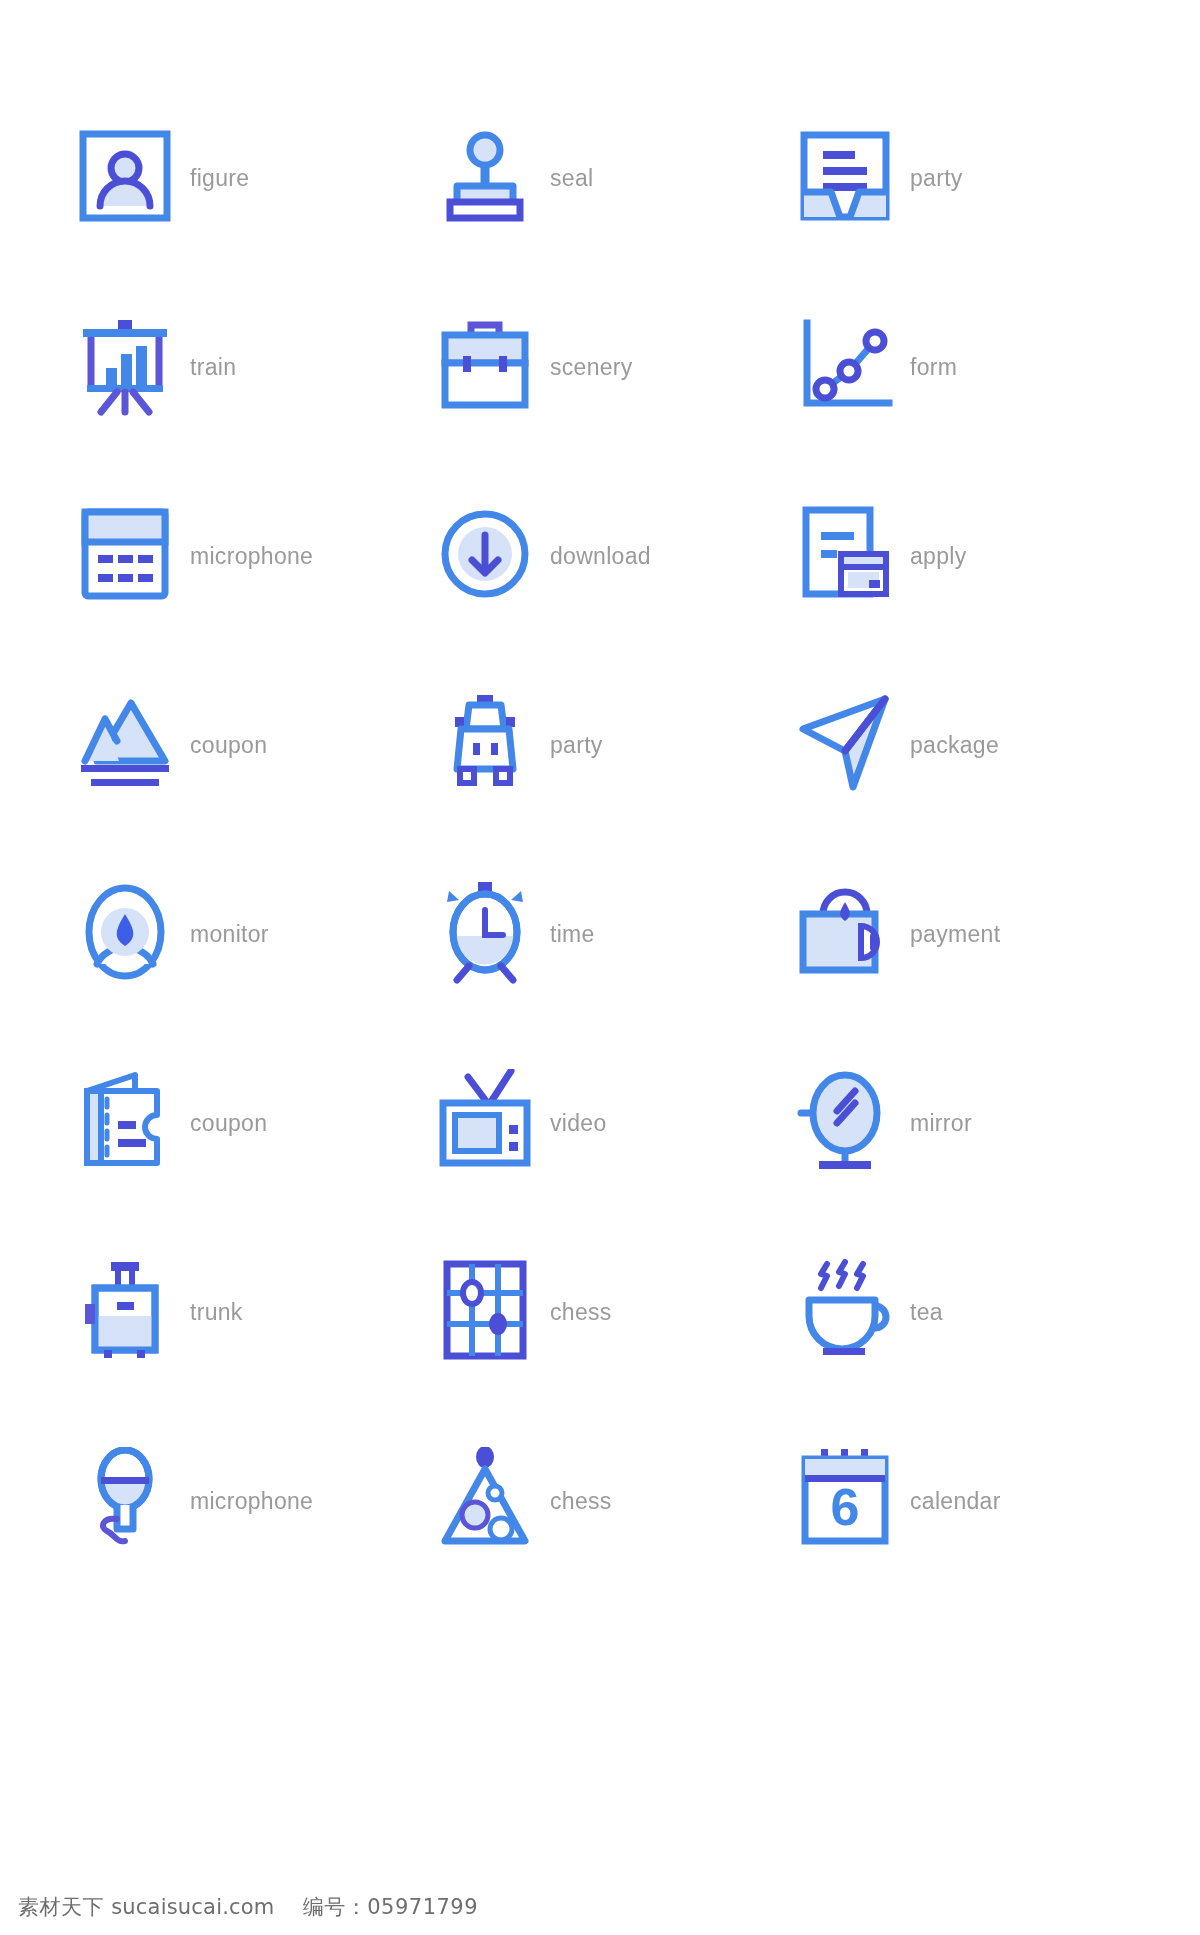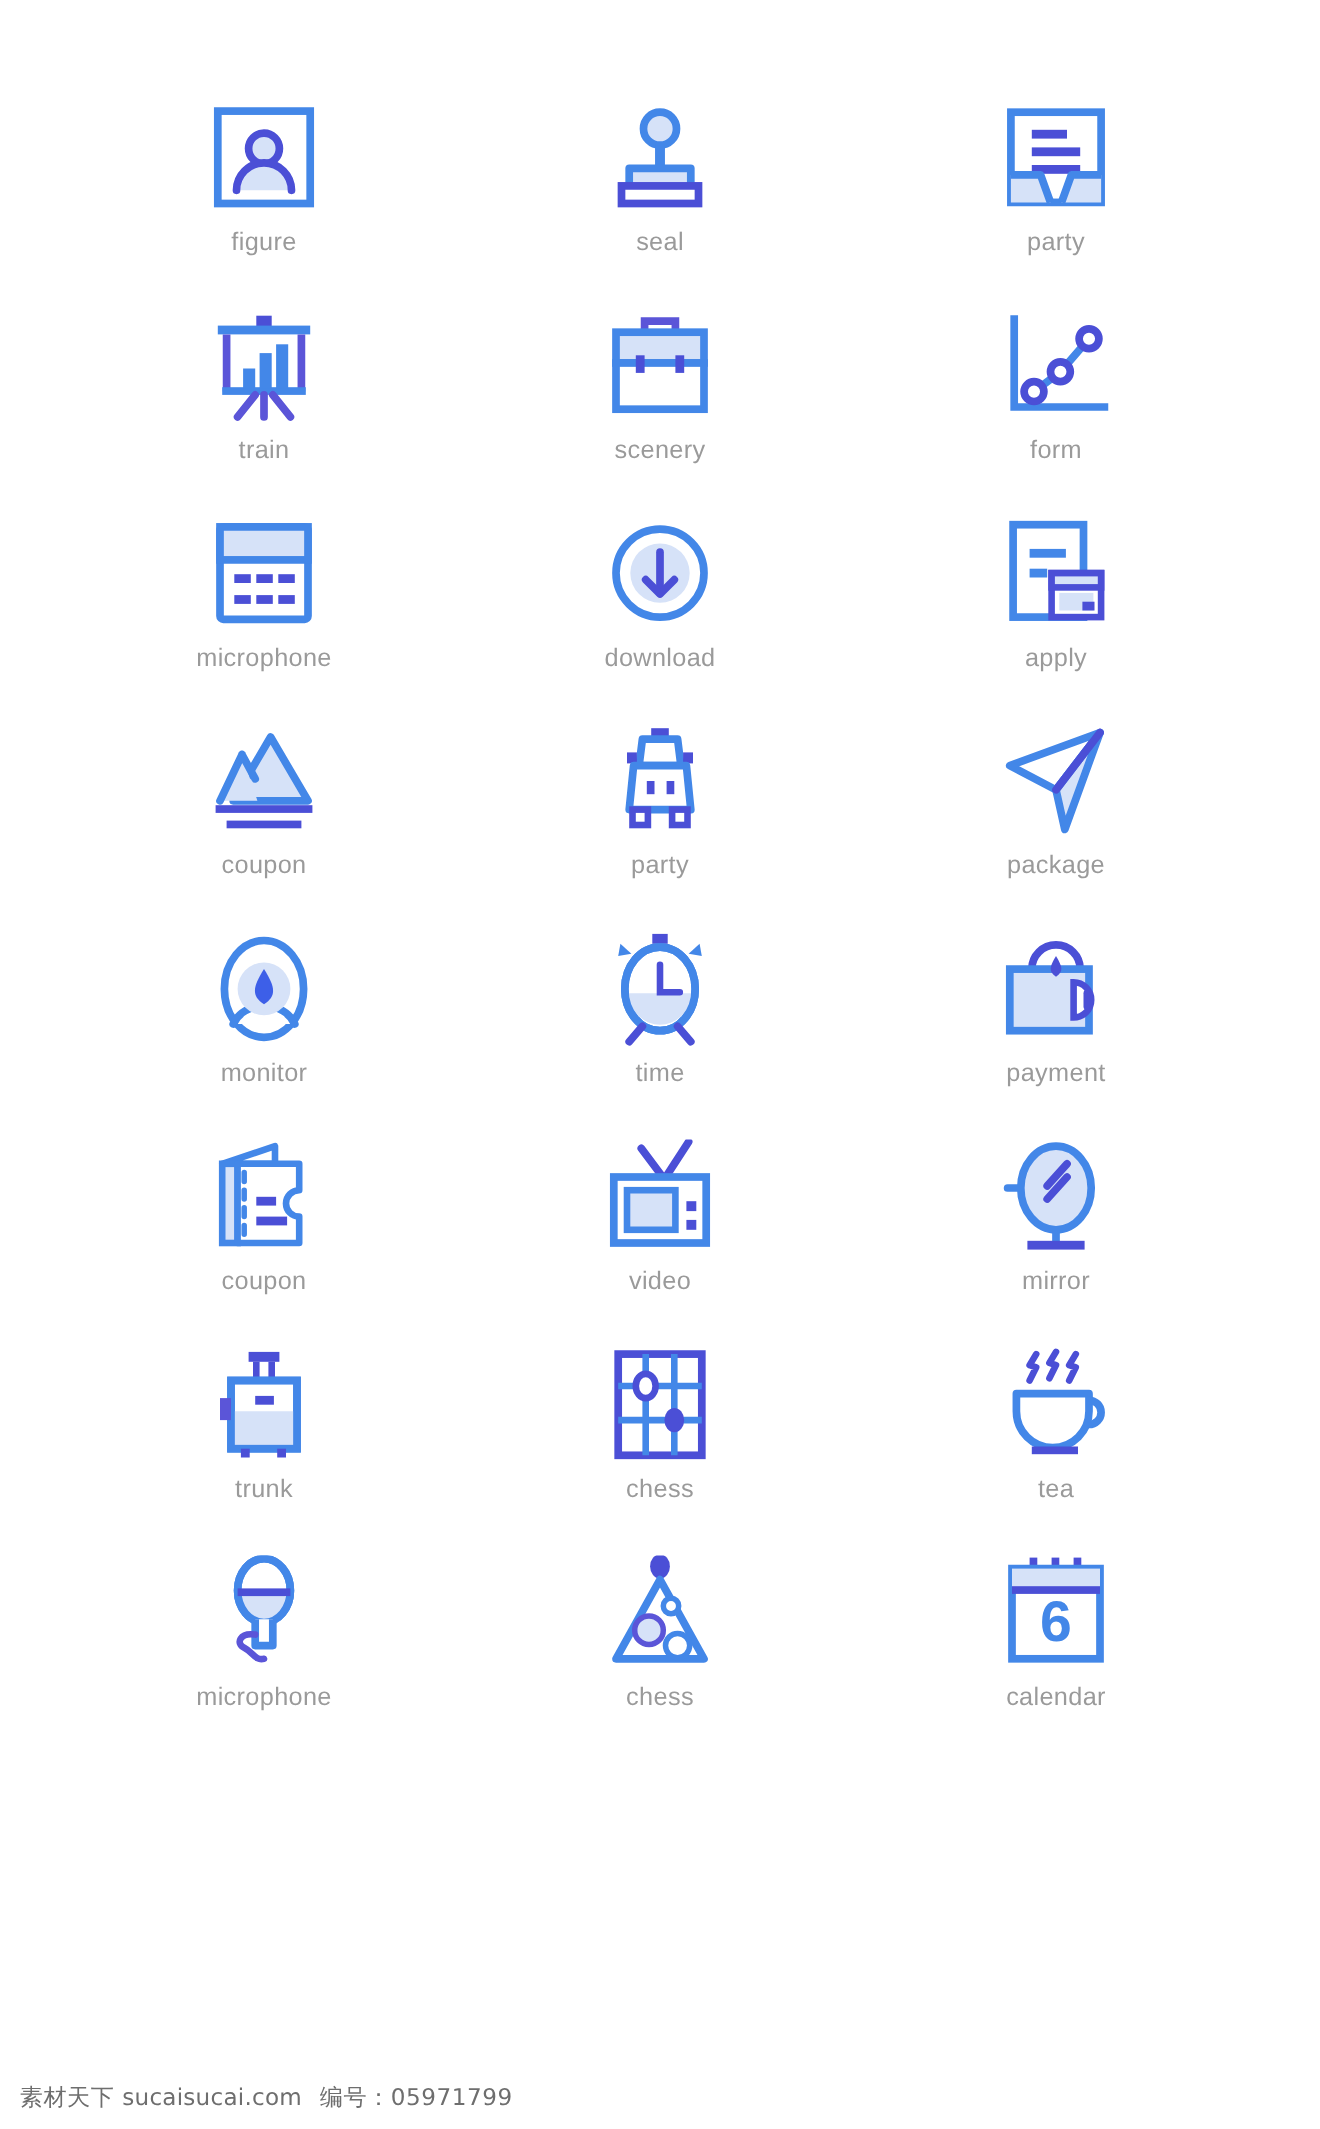--- a/index.html
+++ b/index.html
@@ -19,21 +19,20 @@
     position: absolute;
     top: 78px;
     left: 60px;
     width: 1080px;
     display: grid;
     grid-template-columns: repeat(3, 1fr);
     grid-auto-rows: 189px;
   }
   .icon-cell {
     display: flex;
-    flex-direction: column;
     align-items: center;
     justify-content: flex-start;
     padding-top: 6px;
   }
   .icon-art {
     width: 130px;
     height: 118px;
     display: flex;
     align-items: center;
     justify-content: center;
@@ -52,21 +51,21 @@
     position: absolute;
     left: 18px;
     bottom: 14px;
     font-size: 21px;
     color: #6e6e6e;
     font-family: "DejaVu Sans", "Liberation Sans", sans-serif;
     letter-spacing: 0.5px;
     white-space: nowrap;
   }
   .footer .site { letter-spacing: 0.2px; }
-  .footer .num { margin-left: 9px; }
+  .footer .num { margin-left: 21px; }
 </style>
 </head>
 <body>
 
 <div id="page">
 
   <div class="icon-grid">
 
     <div class="icon-cell">
       <div class="icon-art">

